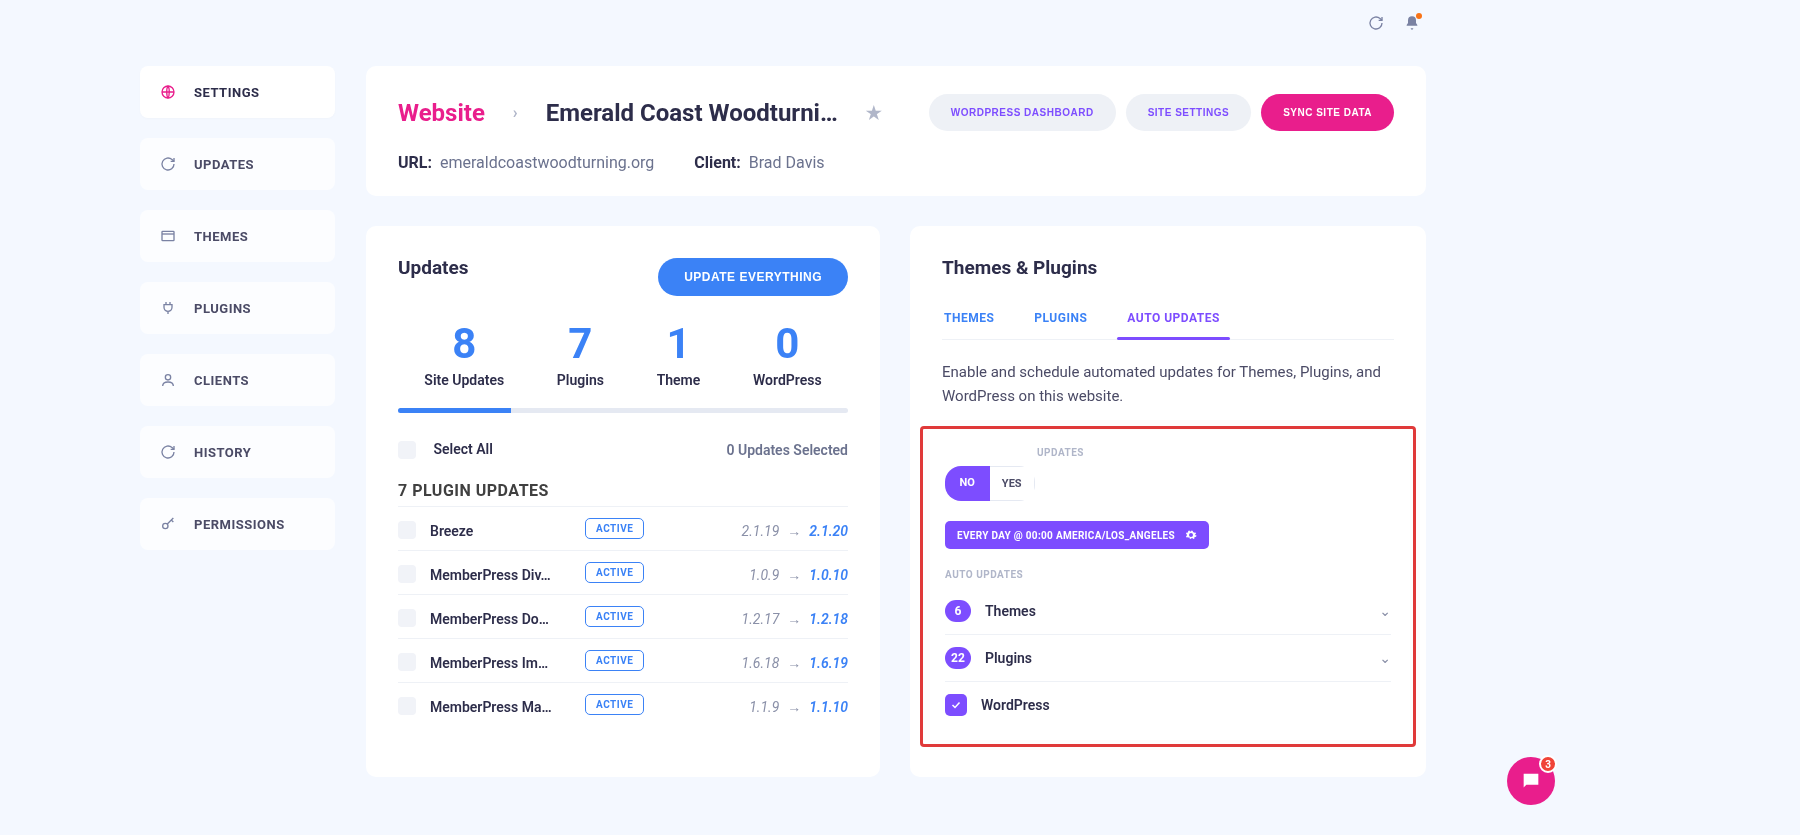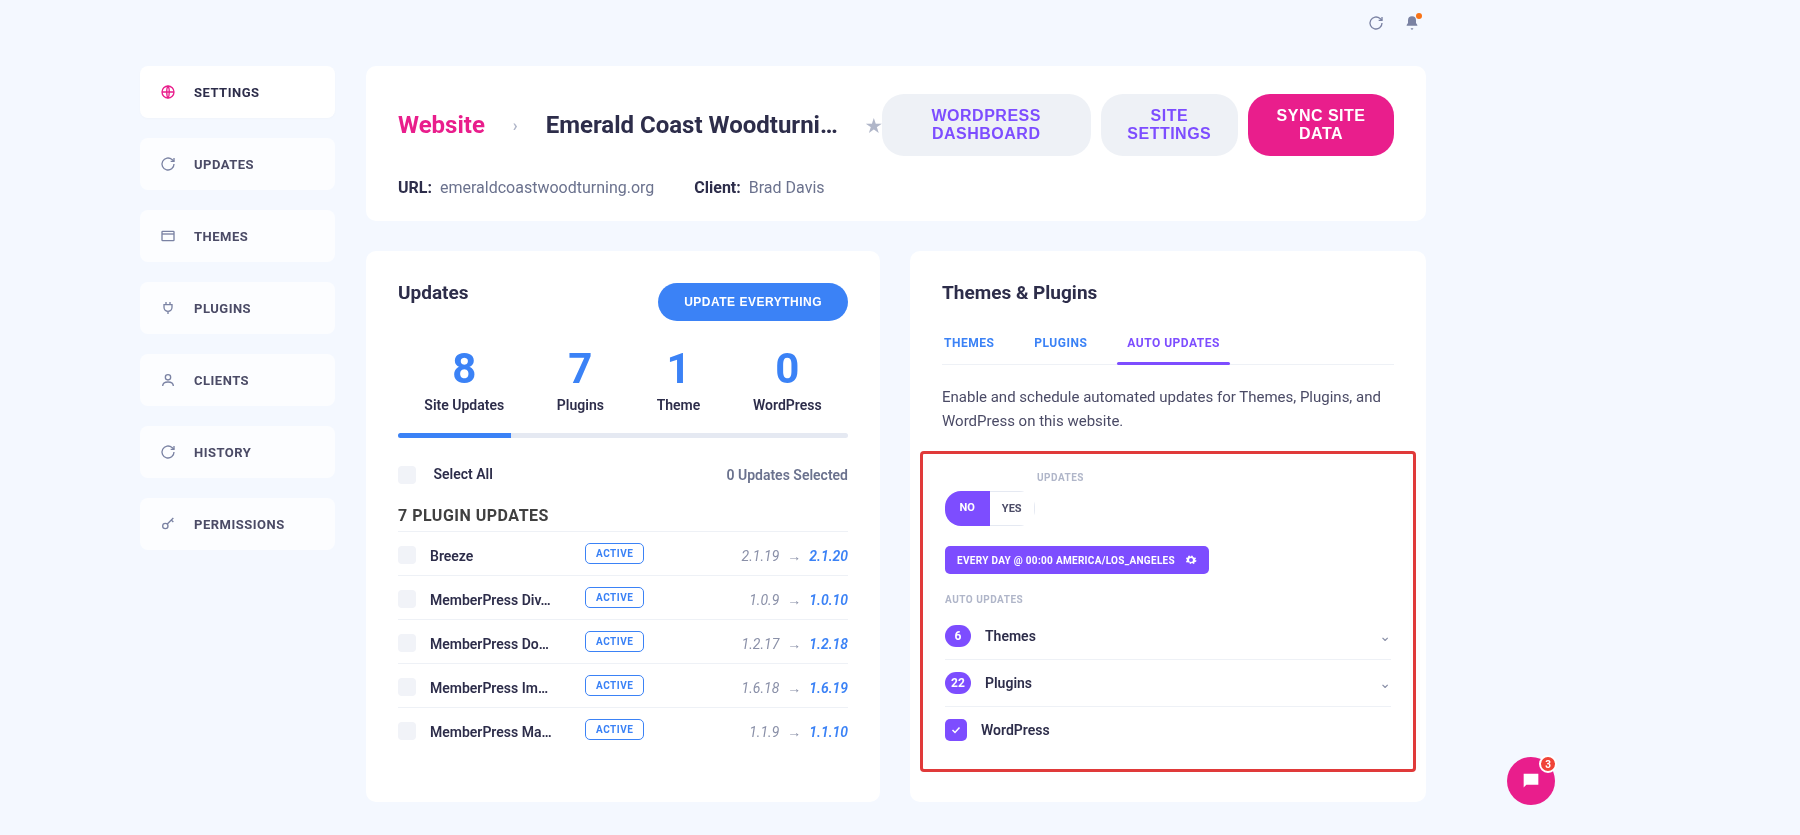--- a/index.html
+++ b/index.html
@@ -89,21 +89,21 @@
   .breadcrumb { display:flex; align-items:center; gap:28px; font-size:24px; font-weight:700; }
   .breadcrumb .crumb-home { color:#e91e8c; cursor:pointer; }
   .breadcrumb .chevron { color:#b0b6c9; font-size:16px; }
   .breadcrumb .crumb-name { color:#2d2d4a; max-width:310px; white-space:nowrap; overflow:hidden; text-overflow:ellipsis; }
   .star { color:#b0b6c9; font-size:18px; cursor:pointer; }
   .header-btns { display:flex; gap:10px; }
   .pill-btn {
     border:none;
     border-radius:22px;
     padding: 13px 22px;
-    font-size:16px;
+    font-size:10px;
     font-weight:700;
     letter-spacing:0.5px;
     cursor:pointer;
   }
   .pill-grey { background:#eef1f6; color:#7d4dff; }
   .pill-pink { background:#e91e8c; color:#fff; }
   .header-row2 { display:flex; gap:40px; color:#2d2d4a; font-size:16px; }
   .kv .key { font-weight:700; margin-right:8px; }
   .kv .val { color:#6b728e; }
 

